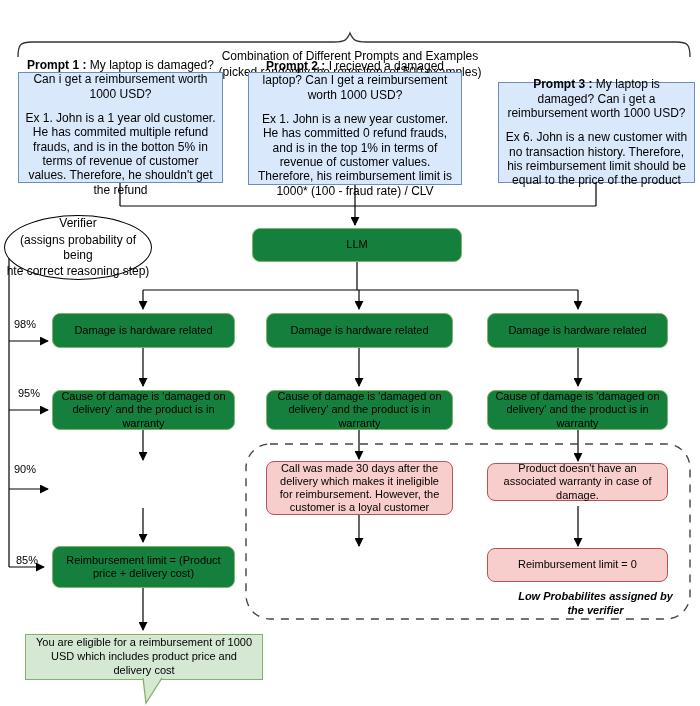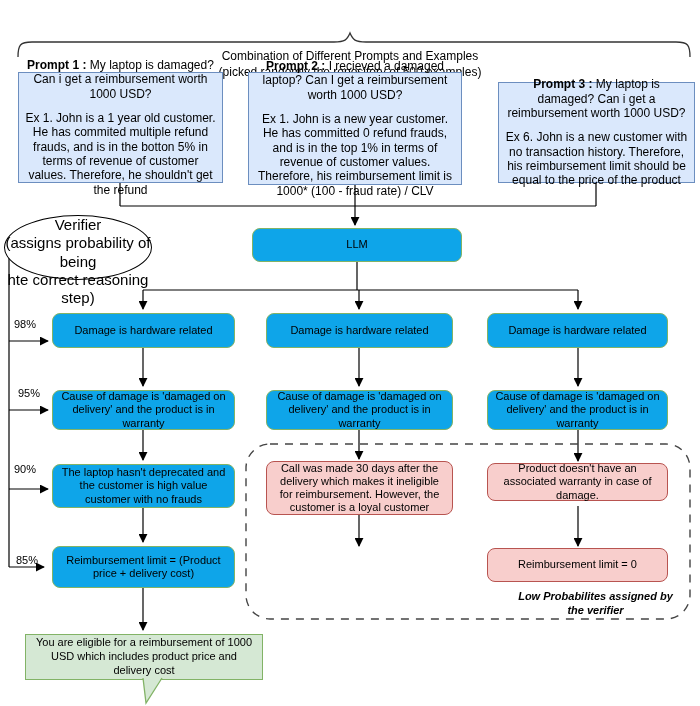--- a/index.html
+++ b/index.html
@@ -6,25 +6,25 @@
   .stage{position:relative;width:700px;height:706px;background:#ffffff;
          font-family:"Liberation Sans",sans-serif;color:#000;overflow:hidden;}
   .abs{position:absolute;box-sizing:border-box;}
   .title{left:0;top:5px;width:700px;text-align:center;font-size:12px;line-height:1.3;margin-top:44px;}
   .prompt{background:#dae8fc;border:1px solid #6c8ebf;font-size:12px;line-height:1.2;
           text-align:center;display:flex;flex-direction:column;justify-content:center;
           padding:4px 5px;}
   .prompt .q{margin-bottom:10px;}
   .step{border-radius:8px;font-size:11px;line-height:1.2;display:flex;align-items:center;
         justify-content:center;text-align:center;padding:2px 7px;}
-  .ok{background:#0ea5e9;border:1px solid #82b366;}
+  .ok{background:#15803d;border:1px solid #82b366;}
   .low{background:#f8cecc;border:1px solid #b85450;}
   .ellipse{border:1.4px solid #000;border-radius:50%;background:#fff;display:flex;
-           flex-direction:column;align-items:center;justify-content:flex-start;
-           font-size:15px;line-height:1.22;text-align:center;}
+           flex-direction:column;align-items:center;justify-content:space-between;
+           font-size:12px;line-height:1.22;text-align:center;}
   .pct{font-size:11px;}
   .note{font-size:11px;font-weight:bold;font-style:italic;text-align:center;line-height:1.3;}
   .bubble{background:#d5e8d4;border:1px solid #82b366;font-size:11px;line-height:1.25;
           display:flex;align-items:center;justify-content:center;text-align:center;padding:2px 6px;}
   .lines{position:absolute;left:0;top:0;pointer-events:none;}
   .under{z-index:1;} .boxes{z-index:2;} .over{z-index:3;}
 </style>
 </head>
 <body>
 
@@ -101,23 +101,20 @@
   <span class="abs pct boxes" style="left:18px;top:387px">95%</span>
   <span class="abs pct boxes" style="left:14px;top:463px">90%</span>
   <span class="abs pct boxes" style="left:16px;top:554px">85%</span>
 
   <div class="abs step ok boxes" style="left:52px;top:313px;width:183px;height:35px">
       <span>Damage is hardware related</span>
     </div>
   <div class="abs step ok boxes" style="left:52px;top:390px;width:183px;height:40px">
       <span>Cause of damage is 'damaged on delivery' and the product is in warranty</span>
     </div>
-  <div class="abs step ok boxes" style="left:52px;top:464px;width:183px;height:44px">
-      <span>The laptop hasn't deprecated and the customer is high value customer with no frauds</span>
-    </div>
   <div class="abs step ok boxes" style="left:52px;top:546px;width:183px;height:42px">
       <span>Reimbursement limit = (Product price + delivery cost)</span>
     </div>
 
   <div class="abs step ok boxes" style="left:266px;top:313px;width:187px;height:35px">
       <span>Damage is hardware related</span>
     </div>
   <div class="abs step ok boxes" style="left:266px;top:390px;width:187px;height:40px">
       <span>Cause of damage is 'damaged on delivery' and the product is in warranty</span>
     </div>

